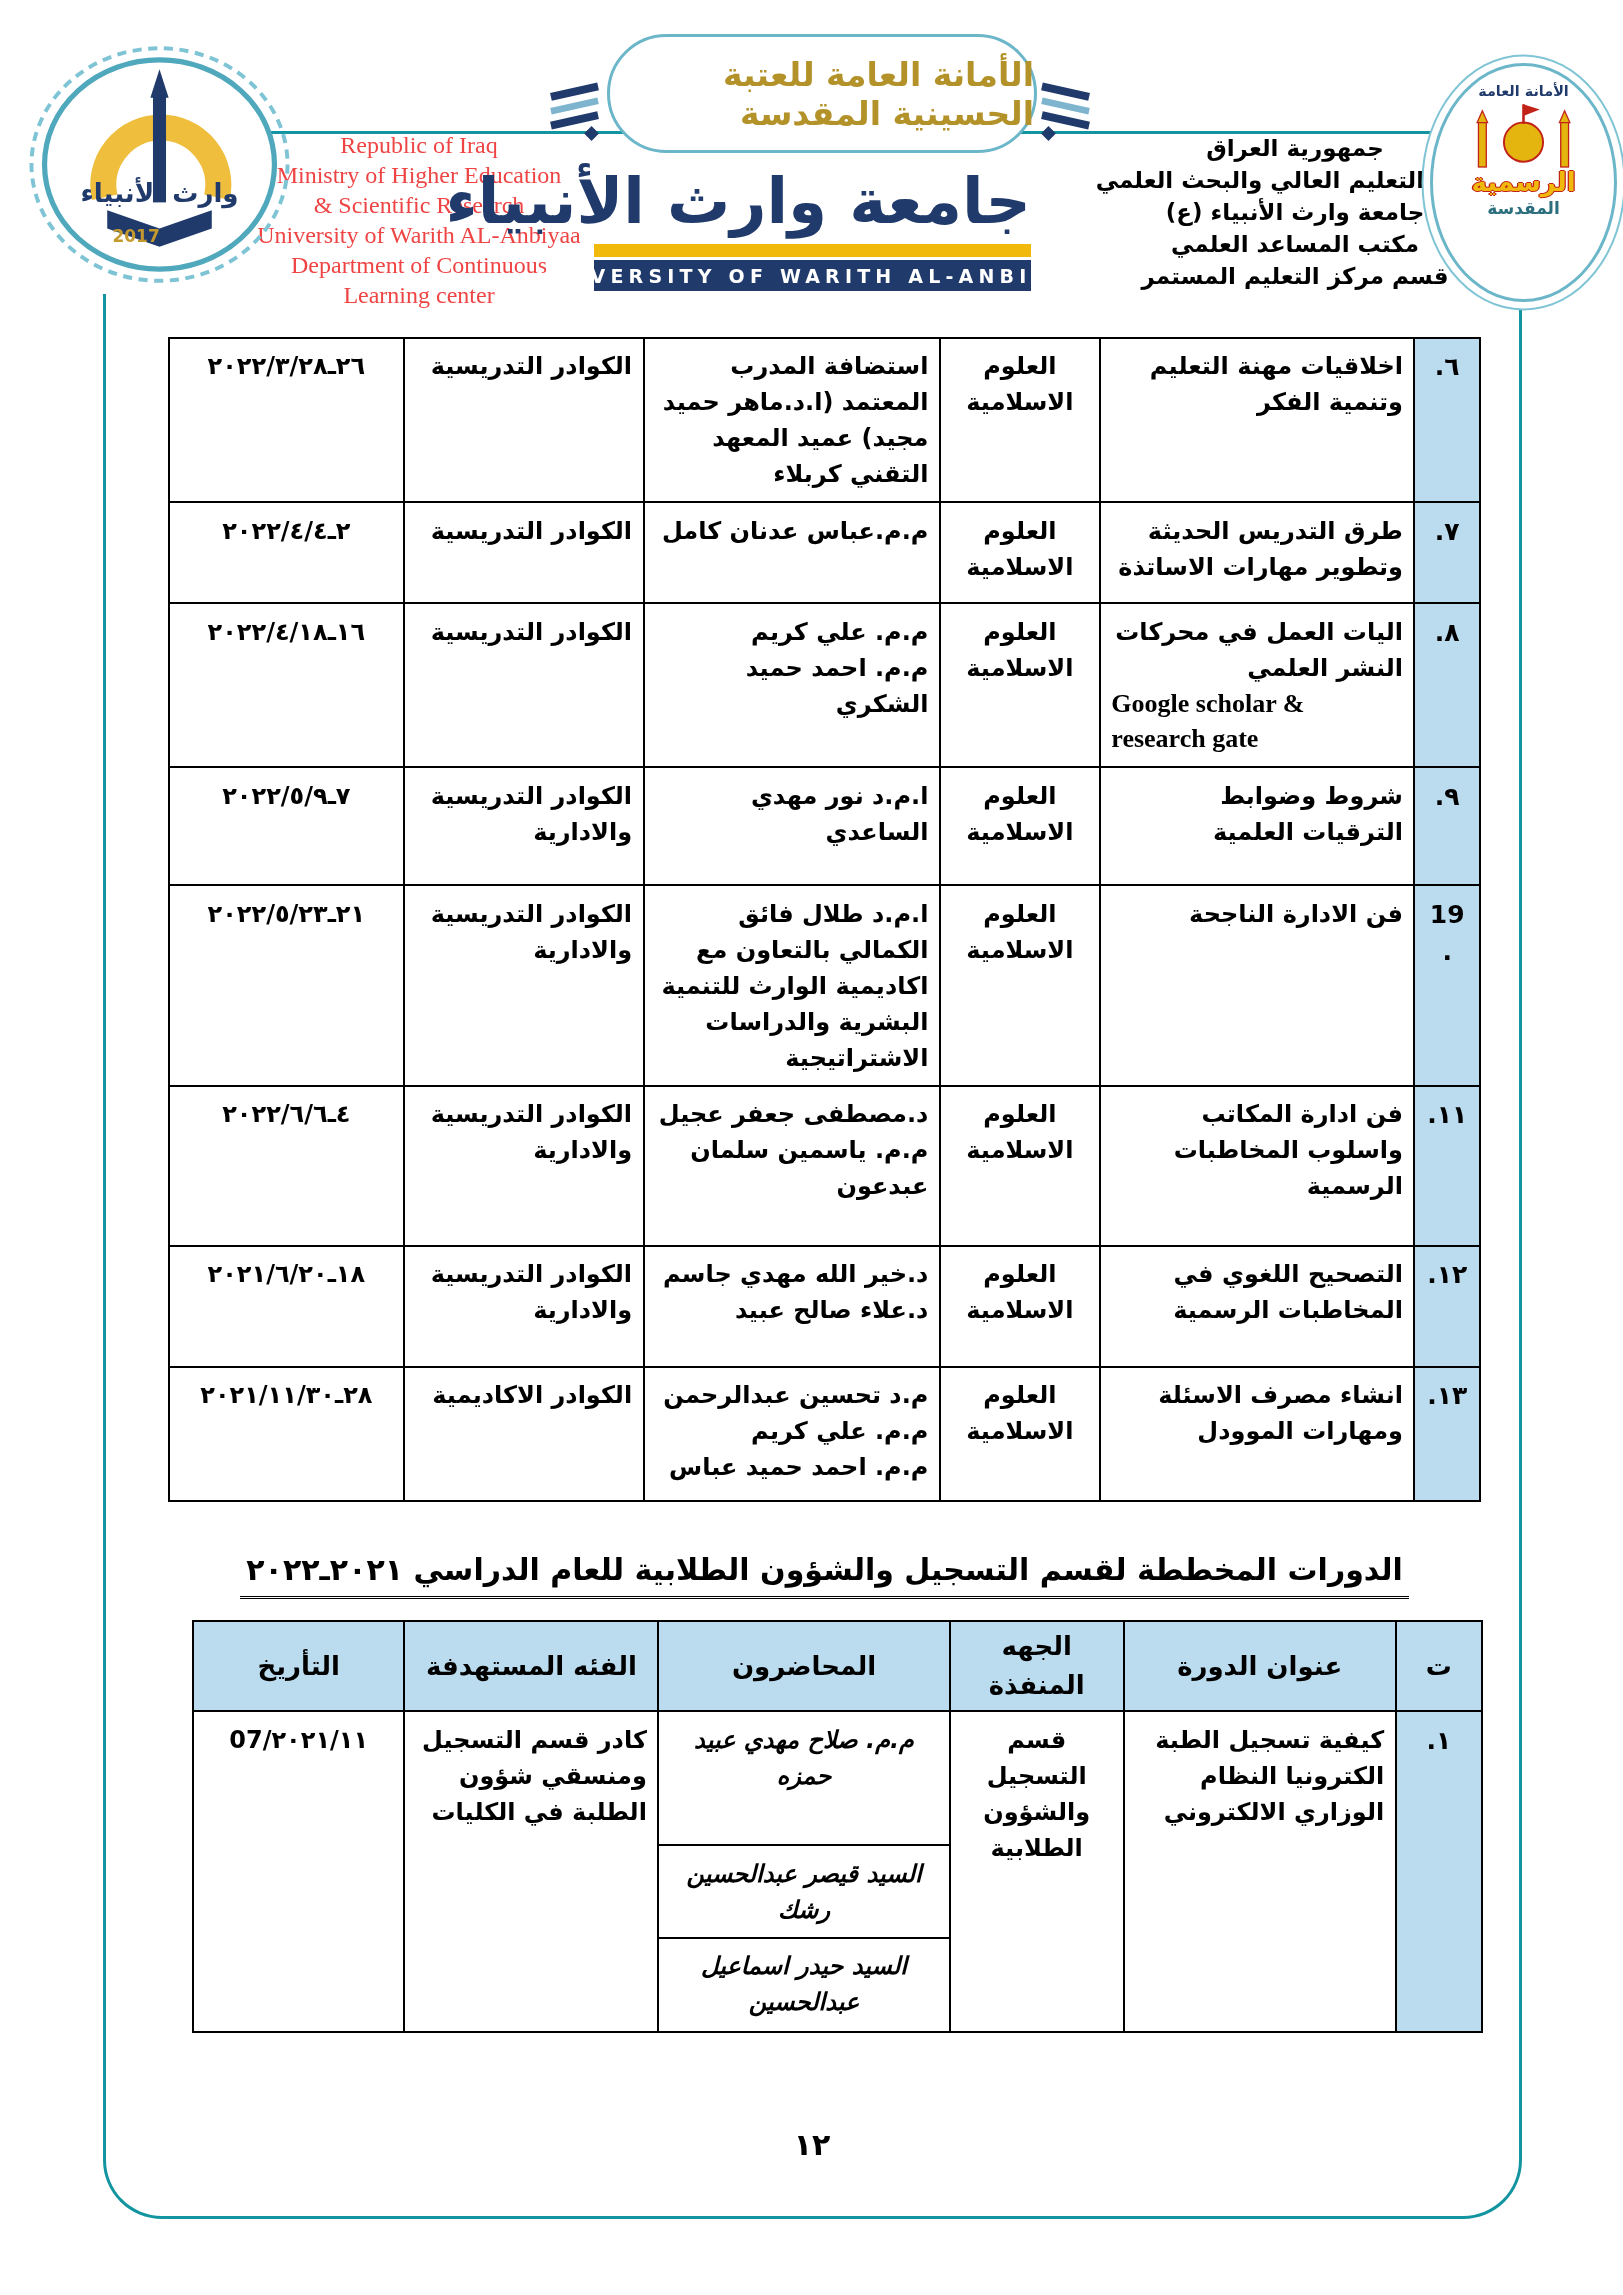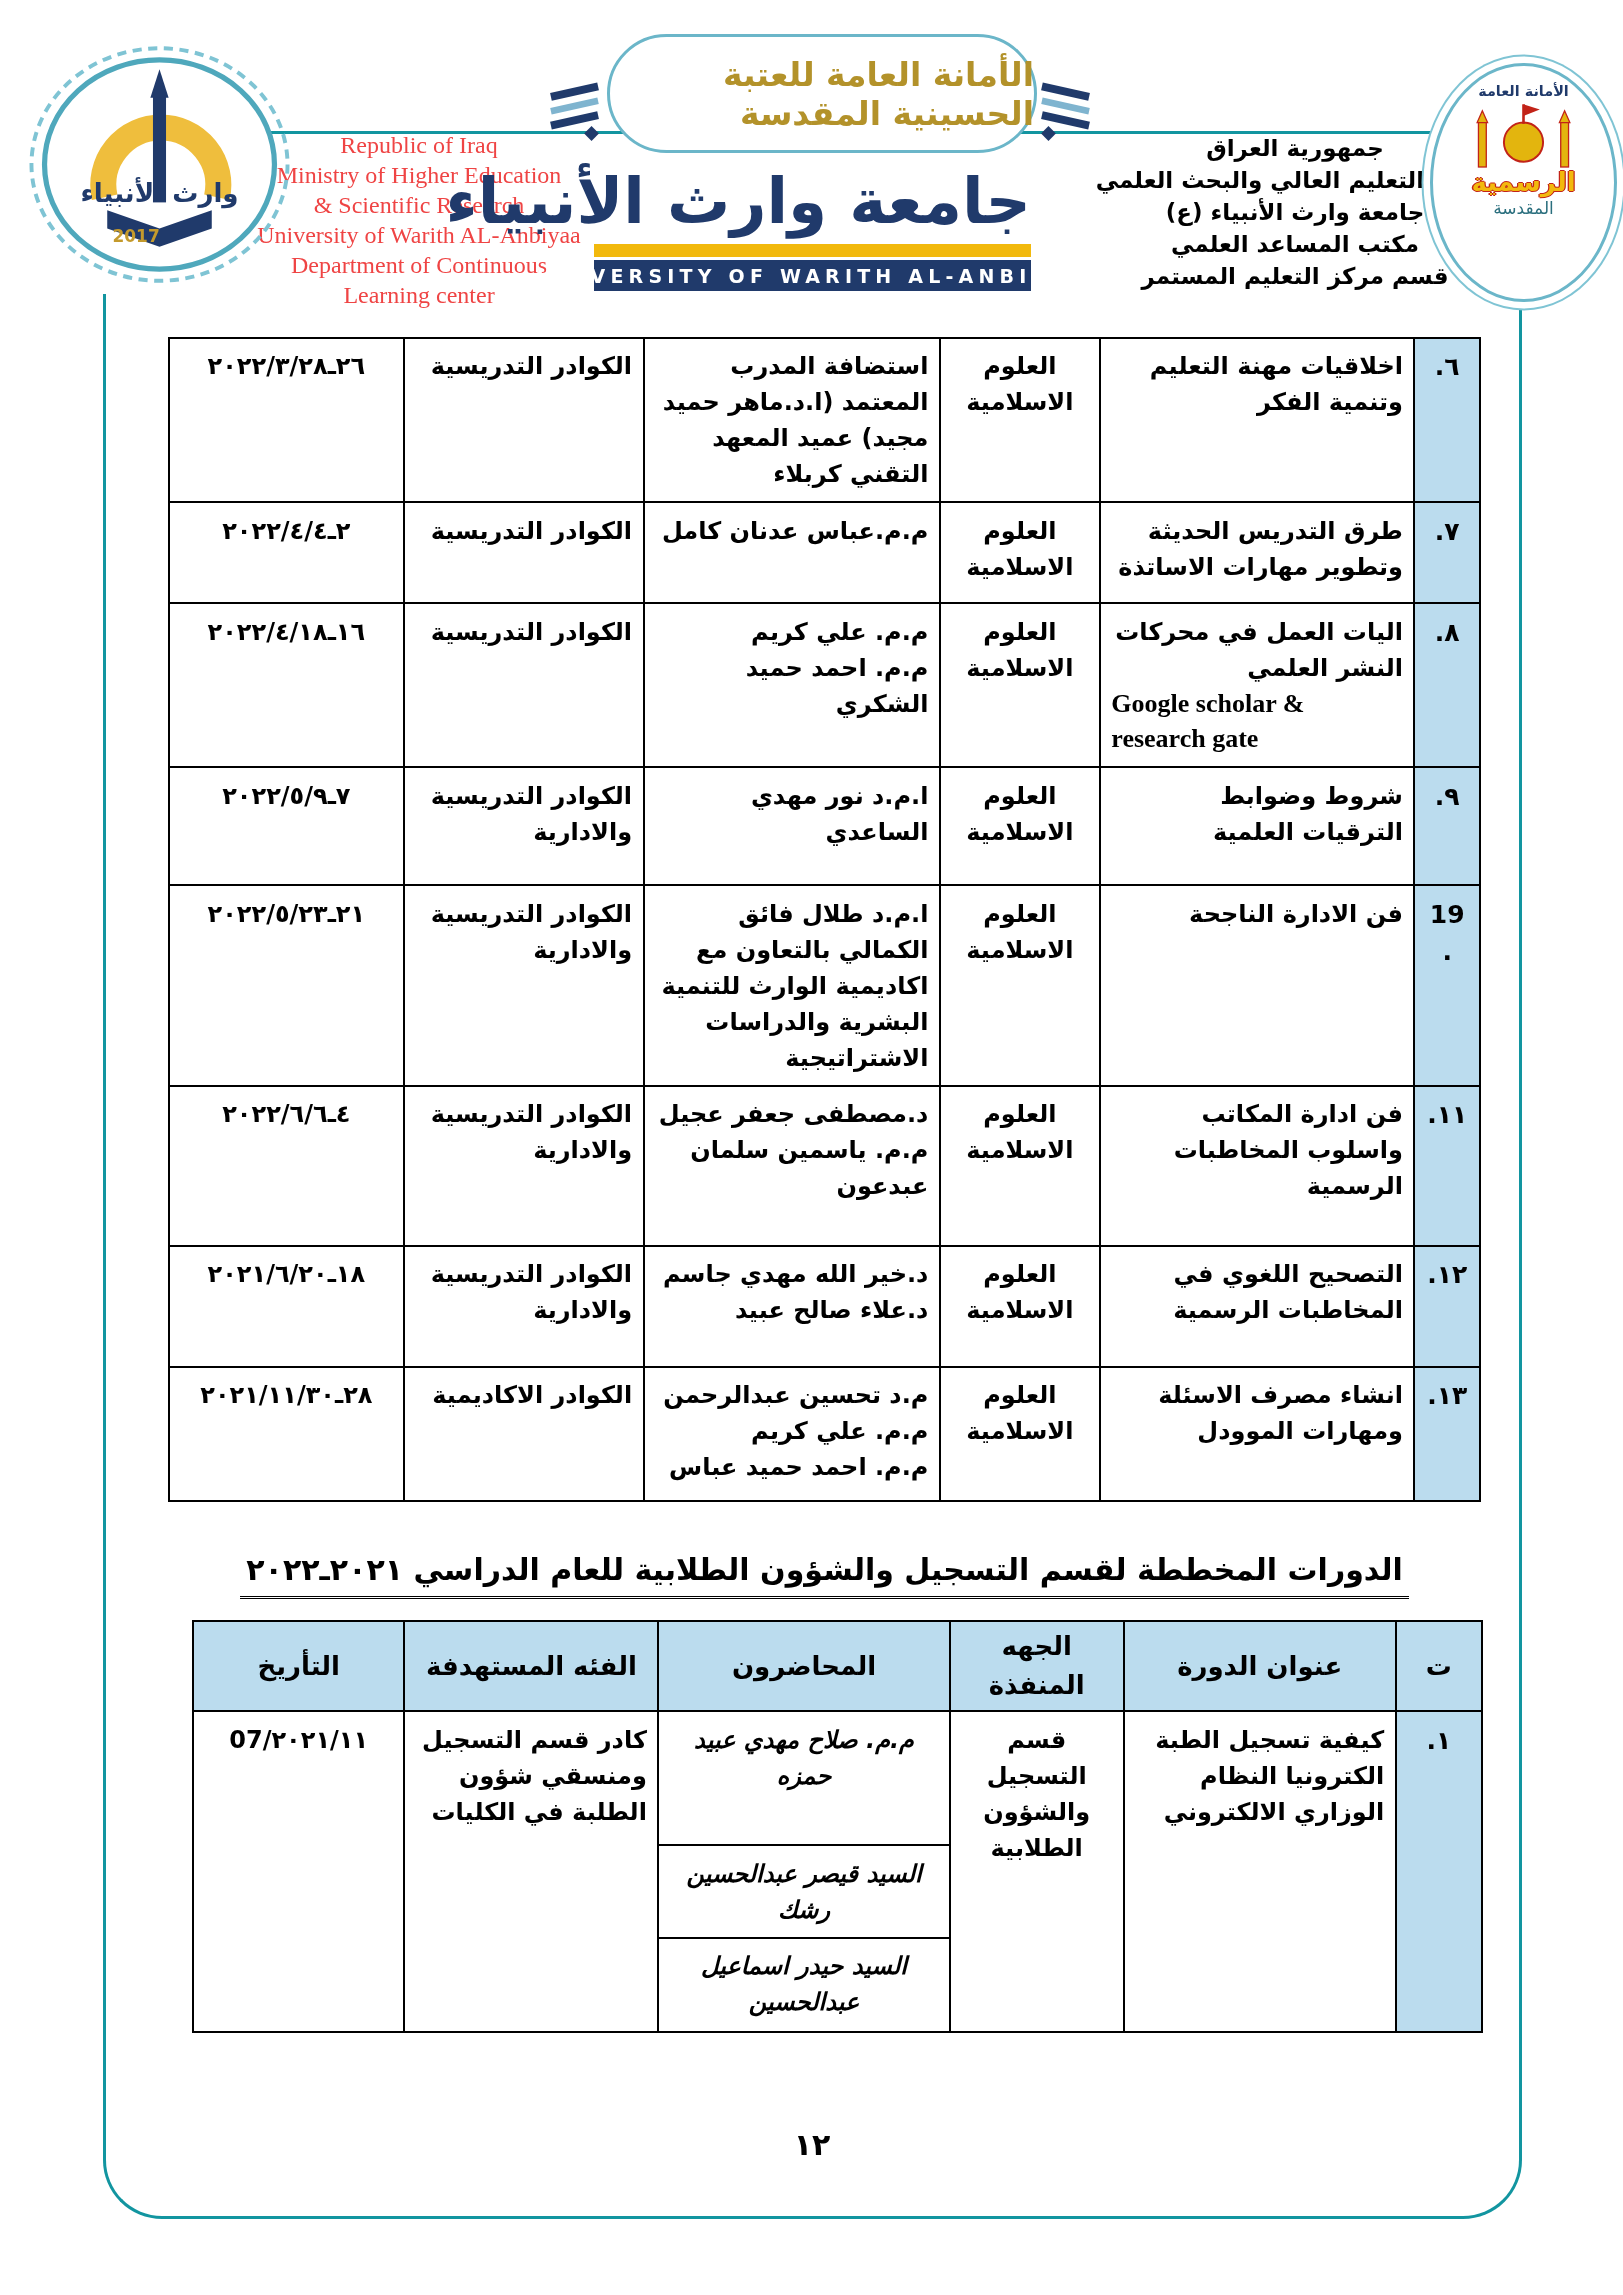--- a/index.html
+++ b/index.html
@@ -35,21 +35,21 @@
   .wordmark .band{margin-top:3.9px;height:31px;background:var(--navy);color:#fff;display:flex;align-items:center;justify-content:center;
     font-size:19px;font-weight:bold;letter-spacing:5.2px;white-space:nowrap;}
   
   .seal-left{position:absolute;left:26px;top:43px;width:267px;height:243px;z-index:3;}
   .seal-right{position:absolute;left:1430px;top:63px;width:187px;height:239px;z-index:3;
     background:#fff;border:3.9px solid #6BB6C9;border-radius:50%;box-shadow:0 0 0 6.5px #fff,0 0 0 8.5px #7FC4D4;
     display:flex;flex-direction:column;align-items:center;justify-content:flex-start;padding-top:17px;box-sizing:border-box;}
   .seal-right .t1{font-size:14.4px;font-weight:bold;color:var(--navy);direction:rtl;}
   .seal-right .t2{font-size:26px;font-weight:bold;color:var(--yellow);direction:rtl;
     text-shadow:-1.3px 0 var(--red),1.3px 0 var(--red),0 -1.3px var(--red),0 1.3px var(--red);margin-top:-3.9px;}
-  .seal-right .t3{font-size:17px;font-weight:normal;color:#2B6F7E;direction:rtl;margin-top:1.3px;}
+  .seal-right .t3{font-size:17px;font-weight:bold;color:#2B6F7E;direction:rtl;margin-top:1.3px;}
   
   .tbl-wrap{position:absolute;}
   #table1-wrap{left:168px;top:337px;width:1313px;}
   #table2-wrap{left:192px;top:1620px;width:1291px;}
   table{width:100%;border-collapse:collapse;direction:rtl;table-layout:fixed;}
   td,th{border:2px solid #000;vertical-align:top;font-weight:bold;font-size:24px;line-height:1.5;
     padding:9.2px 10.5px;word-wrap:break-word;}
   th{background:var(--cellblue);text-align:center;vertical-align:middle;font-size:26px;padding:5.2px;}
   td.c-no{background:var(--cellblue);text-align:center;font-size:25px;}
   td.c-date,td.c-agency{text-align:center;}

